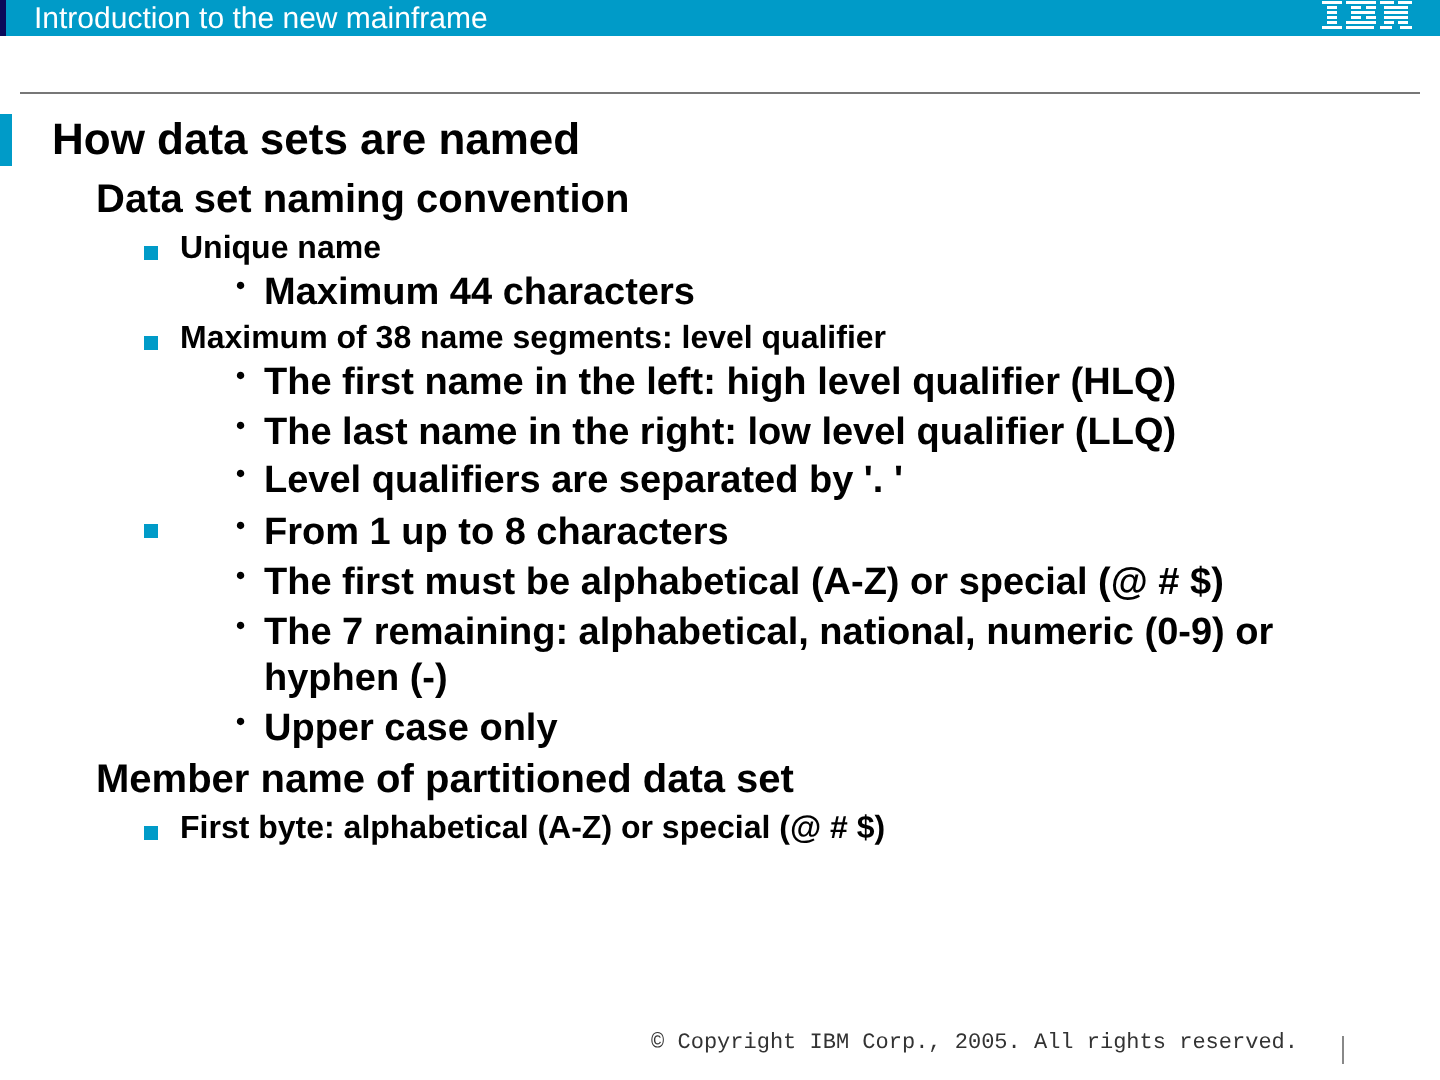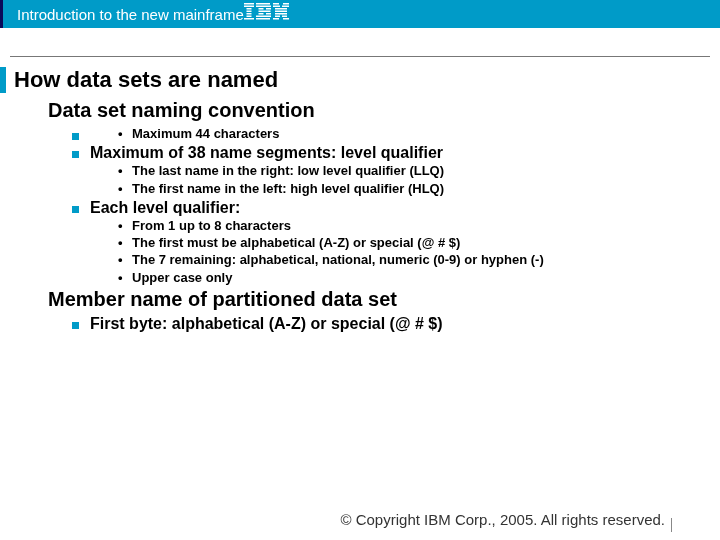--- a/index.html
+++ b/index.html
@@ -7,23 +7,24 @@
     width: 720px;
     height: 540px;
     background: #fff;
     font-family: Arial, Helvetica, sans-serif;
     color: #000;
     position: relative;
     overflow: hidden;
   }
   .header-bar {
     background: #009bc8;
-    height: 28px;
+    height: 18px;
     display: flex;
     align-items: center;
+    justify-content: space-between;
     padding: 0 14px 0 14px;
     border-left: 3px solid #0a0a5a;
   }
   .header-title {
     color: #fff;
     font-size: 15px;
     font-weight: 400;
   }
   .ibm-logo {
     height: 18px;
@@ -33,21 +34,21 @@
     border: none;
     border-top: 1px solid #777;
   }
   .content {
     padding: 0 12px 0 0;
   }
   .slide-title {
     font-size: 22px;
     font-weight: 700;
     border-left: 6px solid #009bc8;
-    padding-left: 8px;
+    padding-left: 20px;
     margin: 8px 0 6px 0;
   }
   .h2 {
     font-size: 20px;
     font-weight: 700;
     margin: 2px 0 4px 48px;
   }
   ul { list-style: none; }
   .lvl1 {
     margin-left: 72px;
@@ -65,43 +66,44 @@
     left: 0; top: 7px;
     width: 7px; height: 7px;
     background: #009bc8;
   }
   .lvl2 {
     margin-left: 28px;
   }
   .lvl2 > li {
     position: relative;
     padding-left: 14px;
-    font-size: 13px;
+    font-size: 19px;
     font-weight: 700;
     margin: 1px 0;
     line-height: 1.25;
   }
   .lvl2 > li::before {
     content: "•";
     position: absolute;
     left: 0; top: 0;
     color: #000;
     font-size: 13px;
   }
   .example-line {
     font-size: 16px;
     font-weight: 700;
   }
   .mono { font-family: "Courier New", monospace; letter-spacing: 1px; }
   .footer {
     position: absolute;
     bottom: 12px;
-    right: 55px;
-    font-size: 15px;
+    right: 71px;
+    font-size: 11px;
     color: #333;
+    font-family: Liberation Mono, monospace;
   }
   .footer-tick {
     position: absolute;
     bottom: 8px;
     right: 48px;
     width: 1px;
     height: 14px;
     background: #888;
   }
 </style>
@@ -150,33 +152,34 @@
 </div>
 
 <hr class="top-rule">
 
 <div class="content">
   <div class="slide-title">How data sets are named</div>
 
   <div class="h2">Data set naming convention</div>
   <ul class="lvl1">
     <li>
+      <span>Unique name</span>
       <ul class="lvl2">
         <li>Maximum 44 characters</li>
       </ul>
     </li>
     <li>
       <span>Maximum of 38 name segments: level qualifier</span>
       <ul class="lvl2">
+        <li>The first name in the left: high level qualifier (HLQ)</li>
         <li>The last name in the right: low level qualifier (LLQ)</li>
-        <li>The first name in the left: high level qualifier (HLQ)</li>
+        <li>Level qualifiers are separated by '. '</li>
       </ul>
     </li>
     <li>
-      <span>Each level qualifier:</span>
       <ul class="lvl2">
         <li>From 1 up to 8 characters</li>
         <li>The first must be alphabetical (A-Z) or special (@ # $)</li>
         <li>The 7 remaining:  alphabetical, national, numeric (0-9) or hyphen  (-)</li>
         <li>Upper case only</li>
       </ul>
     </li>
   </ul>
 
   <div class="h2">Member name of partitioned data set</div>

